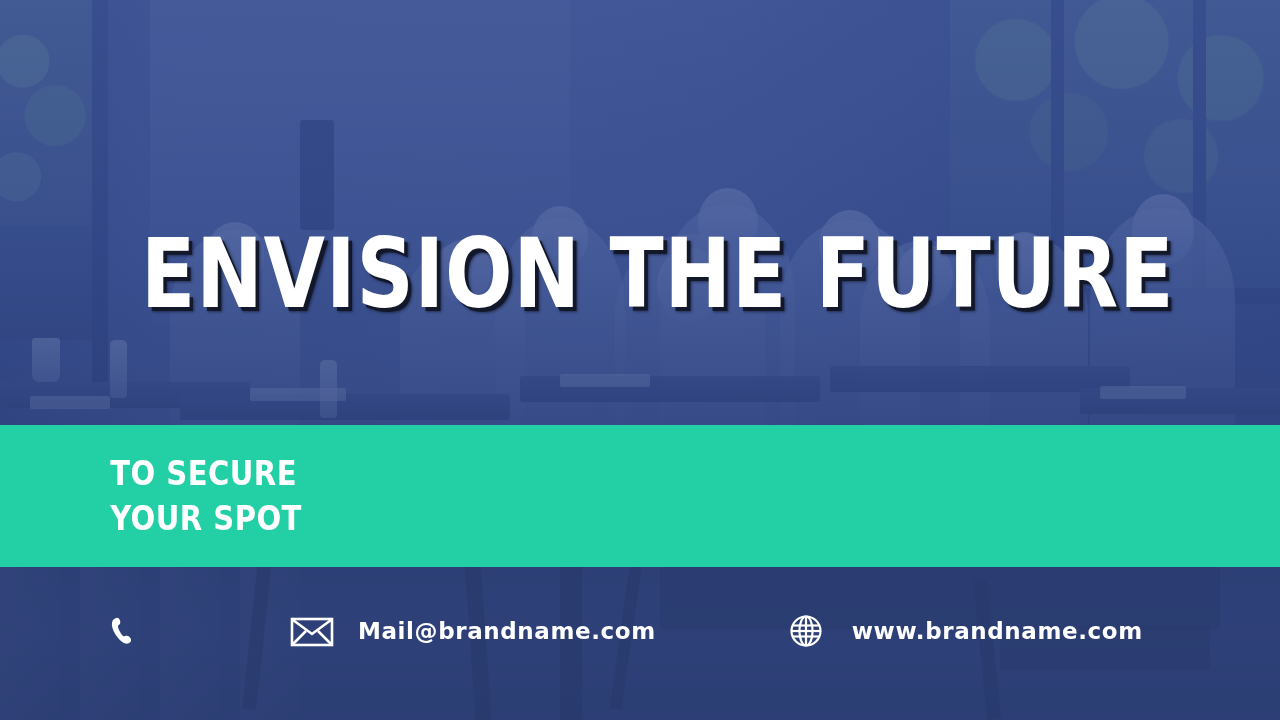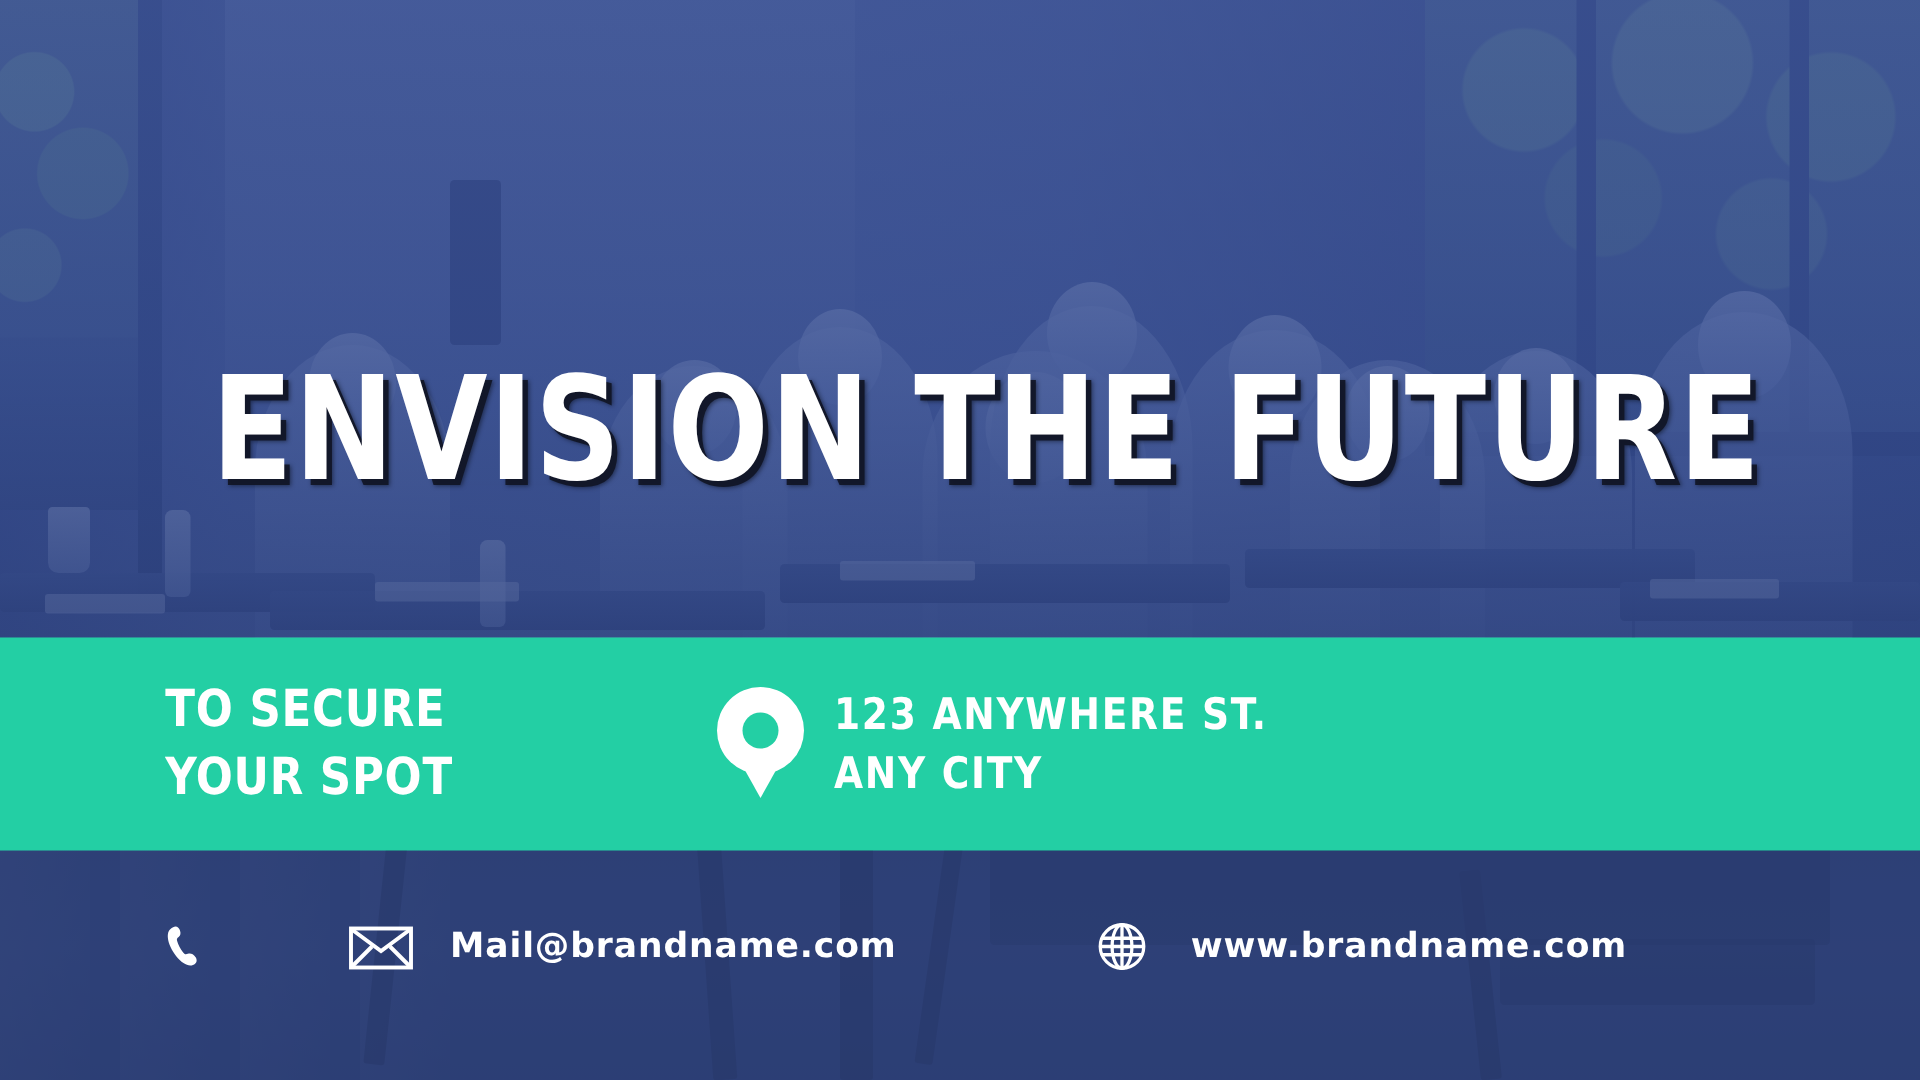--- a/index.html
+++ b/index.html
@@ -134,21 +134,21 @@
     mix-blend-mode: normal;
   }
   .overlay-bottom {
     position: absolute; left: 0; top: 567px; width: 1280px; height: 153px;
     background: rgba(44,63,118,.72);
   }
 
   
   .headline-wrap {
     position: absolute; left: 0; top: 214px; width: 1280px; height: 120px;
-    display: flex; align-items: flex-end; justify-content: center;
+    display: flex; align-items: center; justify-content: center;
     z-index: 5;
     padding-left: 36px;
   }
   .headline {
     font-family: "DejaVu Sans Condensed", "Liberation Sans Narrow", "Liberation Sans", sans-serif;
     font-weight: 700;
     font-size: 96px;
     line-height: 1;
     letter-spacing: 1px;
     color: #ffffff;
@@ -224,21 +224,21 @@
     background: #23cfa4; border-radius: 50%;
   }
 
   
   .footer {
     position: absolute; left: 0; top: 596px; width: 1280px; height: 70px;
     display: flex; align-items: center; z-index: 7;
   }
   .f-item { display: flex; align-items: center; }
   .f-item.phone { margin-left: 100px; }
-  .f-item.mail  { margin-left: 56px; }
+  .f-item.mail  { margin-left: 114px; }
   .f-item.web   { margin-left: 128px; }
   .f-text {
     font-family: "DejaVu Sans", "Liberation Sans", sans-serif;
     font-weight: 700; font-size: 23px; color: #ffffff;
     letter-spacing: .6px; white-space: nowrap;
   }
   .f-icon { width: 44px; height: 40px; flex: 0 0 auto; display: flex; align-items: center; justify-content: center; }
   .f-gap-phone { width: 32px; }
   .f-gap { width: 24px; }
 
@@ -328,31 +328,20 @@
   </div>
 
   <div class="band">
 
     <div class="band-cta">
       <span class="l1">TO SECURE</span>
       <span class="l2">YOUR SPOT</span>
     </div>
 
 
-    <div class="band-item place">
-      <div class="pin">
-        <div class="tip"></div>
-        <div class="drop"></div>
-        <div class="hole"></div>
-      </div>
-      <div class="band-text">
-        <span>123 ANYWHERE ST.</span>
-        <span>ANY CITY</span>
-      </div>
-    </div>
 
   </div>
 
   <div class="footer">
 
     <div class="f-item phone">
       <div class="f-icon phone-glyph">
         <svg width="28" height="30" viewBox="0 0 28 30" aria-hidden="true">
           <path d="M7.4 2.2c2.1-1.4 4 .2 4.6 2.2.6 1.9.4 3.4-.9 4.3-1.1.8-1.4 1.3-1 2.7.6 2.3 2.2 5.4 4 7.6 1.2 1.4 1.8 1.4 3.1.9 1.6-.6 3-.2 4.4 1.2 1.5 1.5 2.2 3.7.6 5.2-2 1.9-4.9 1.8-7.9-.3-3.3-2.3-6.6-6.4-8.6-10.7C3.7 11 3.4 7.1 4.5 4.9c.6-1.2 1.6-2 2.9-2.7z" fill="#ffffff"></path>
         </svg>

